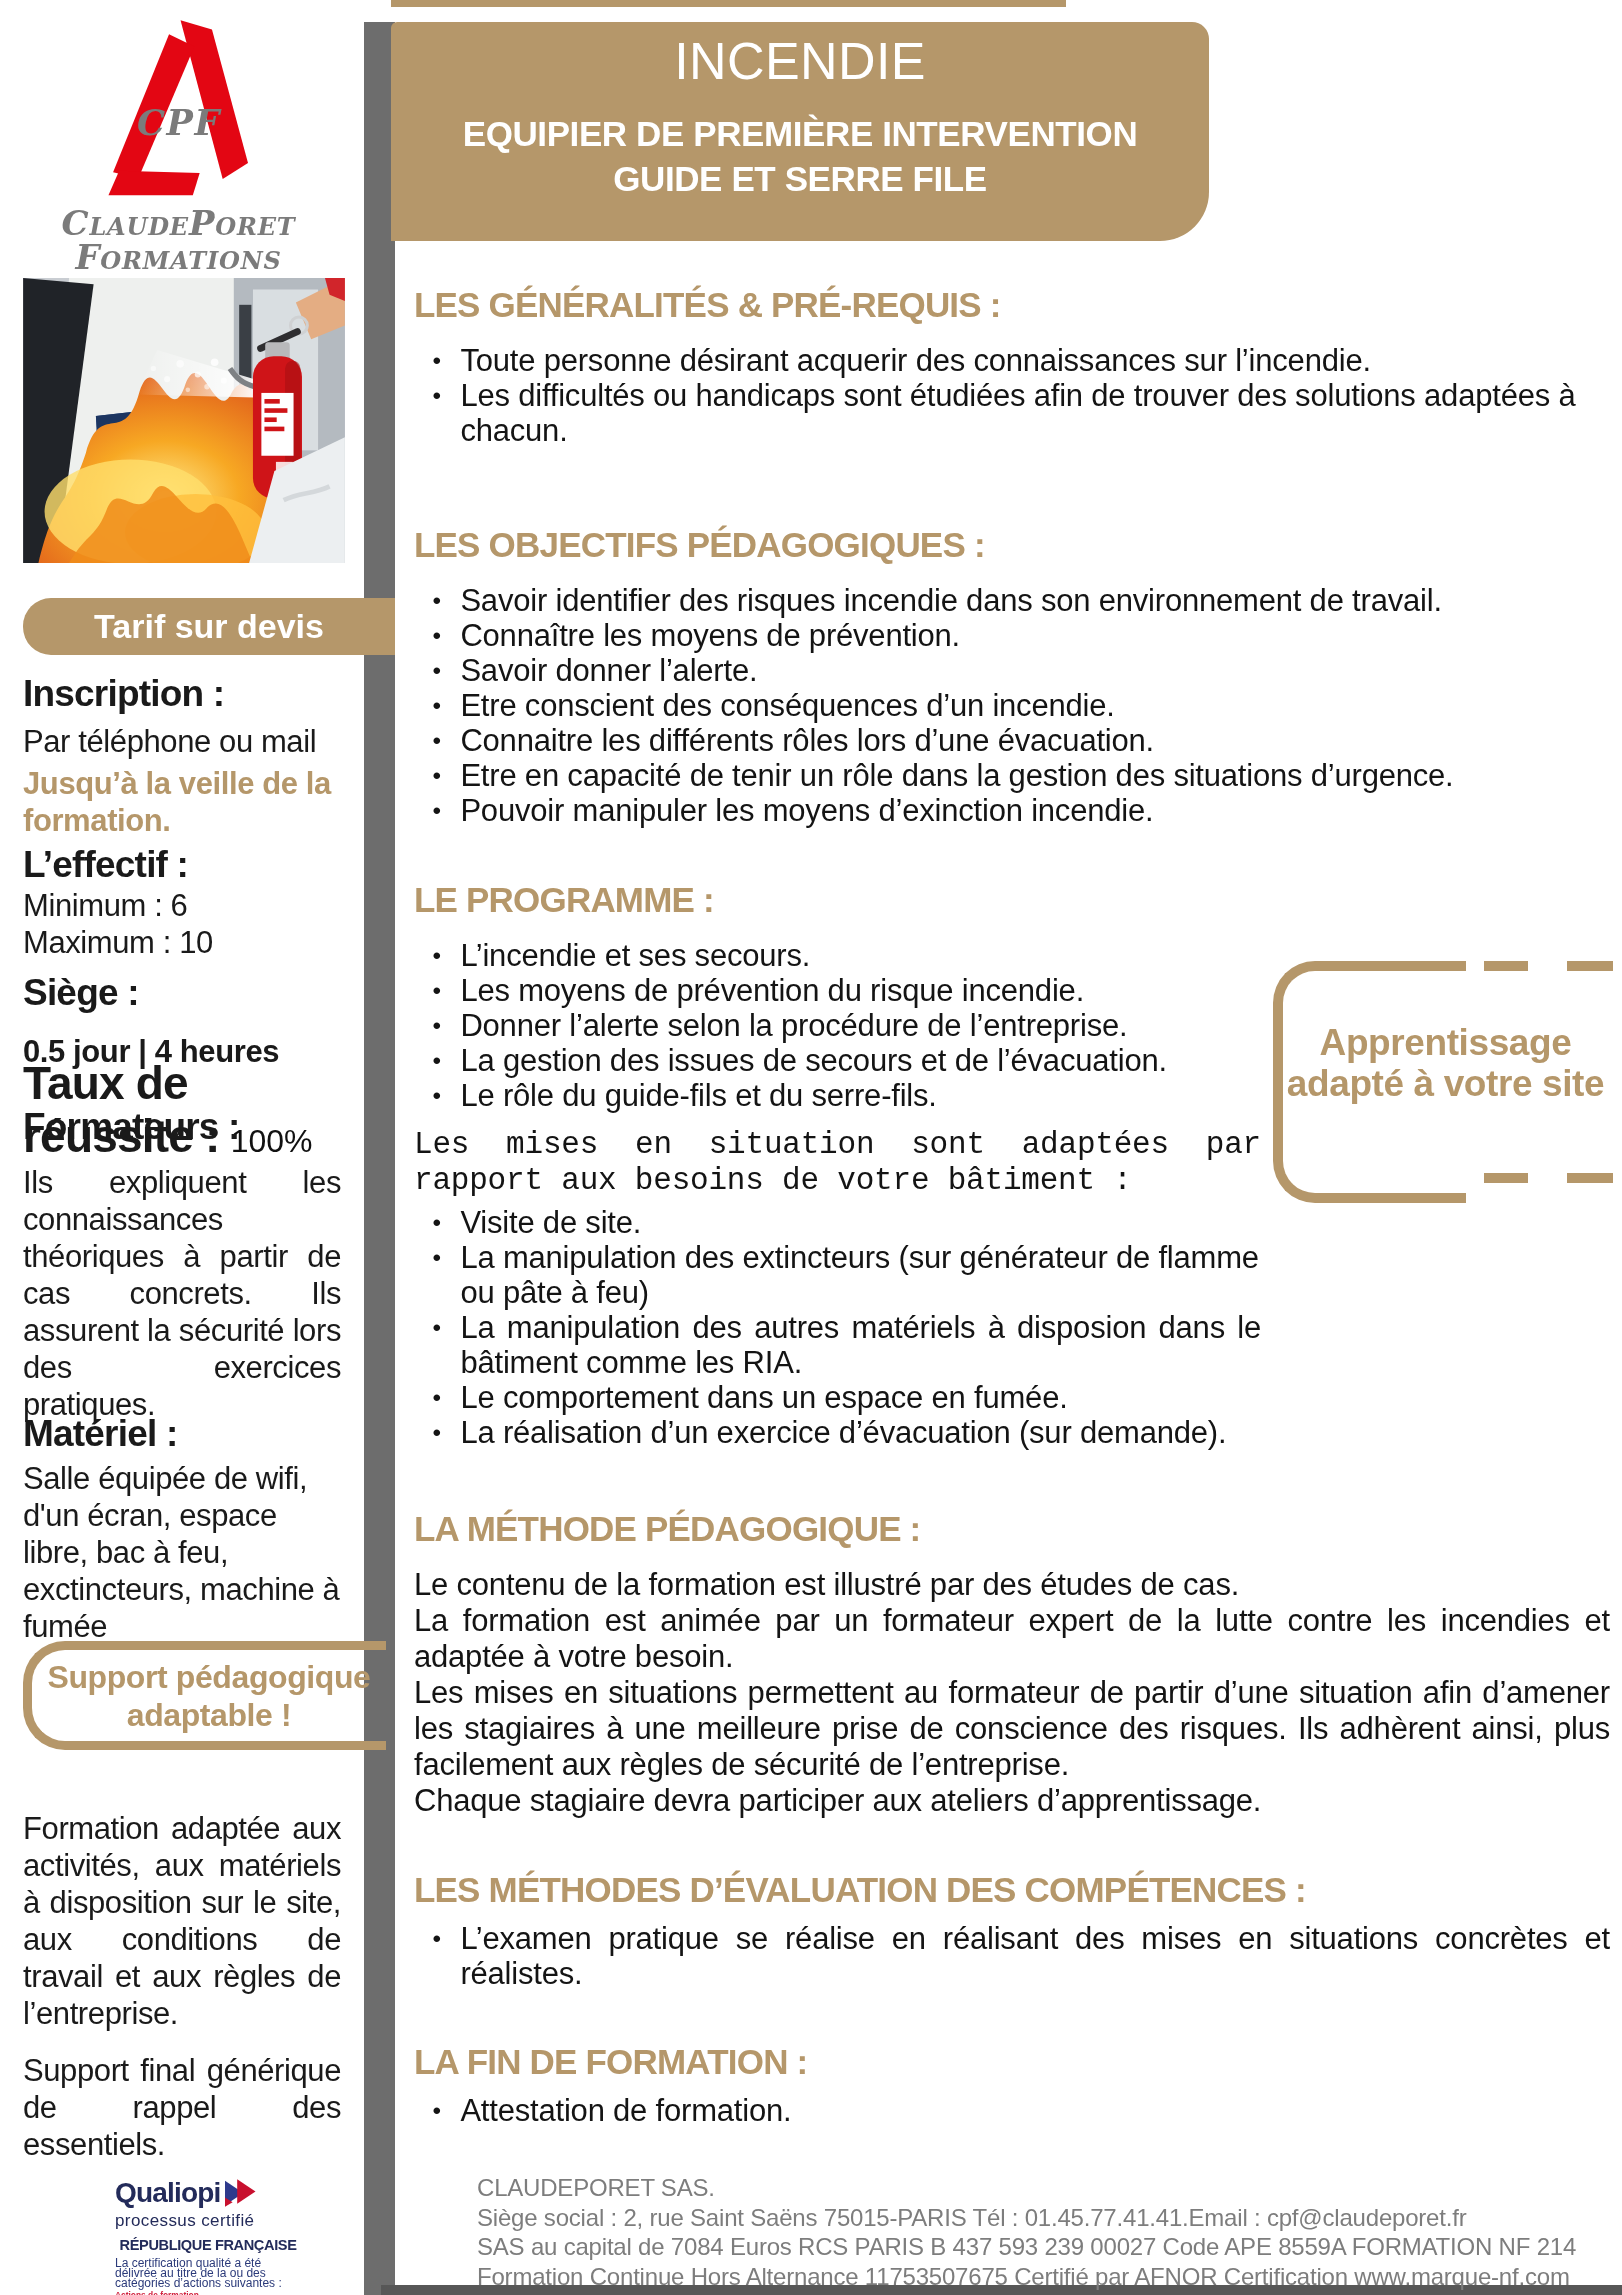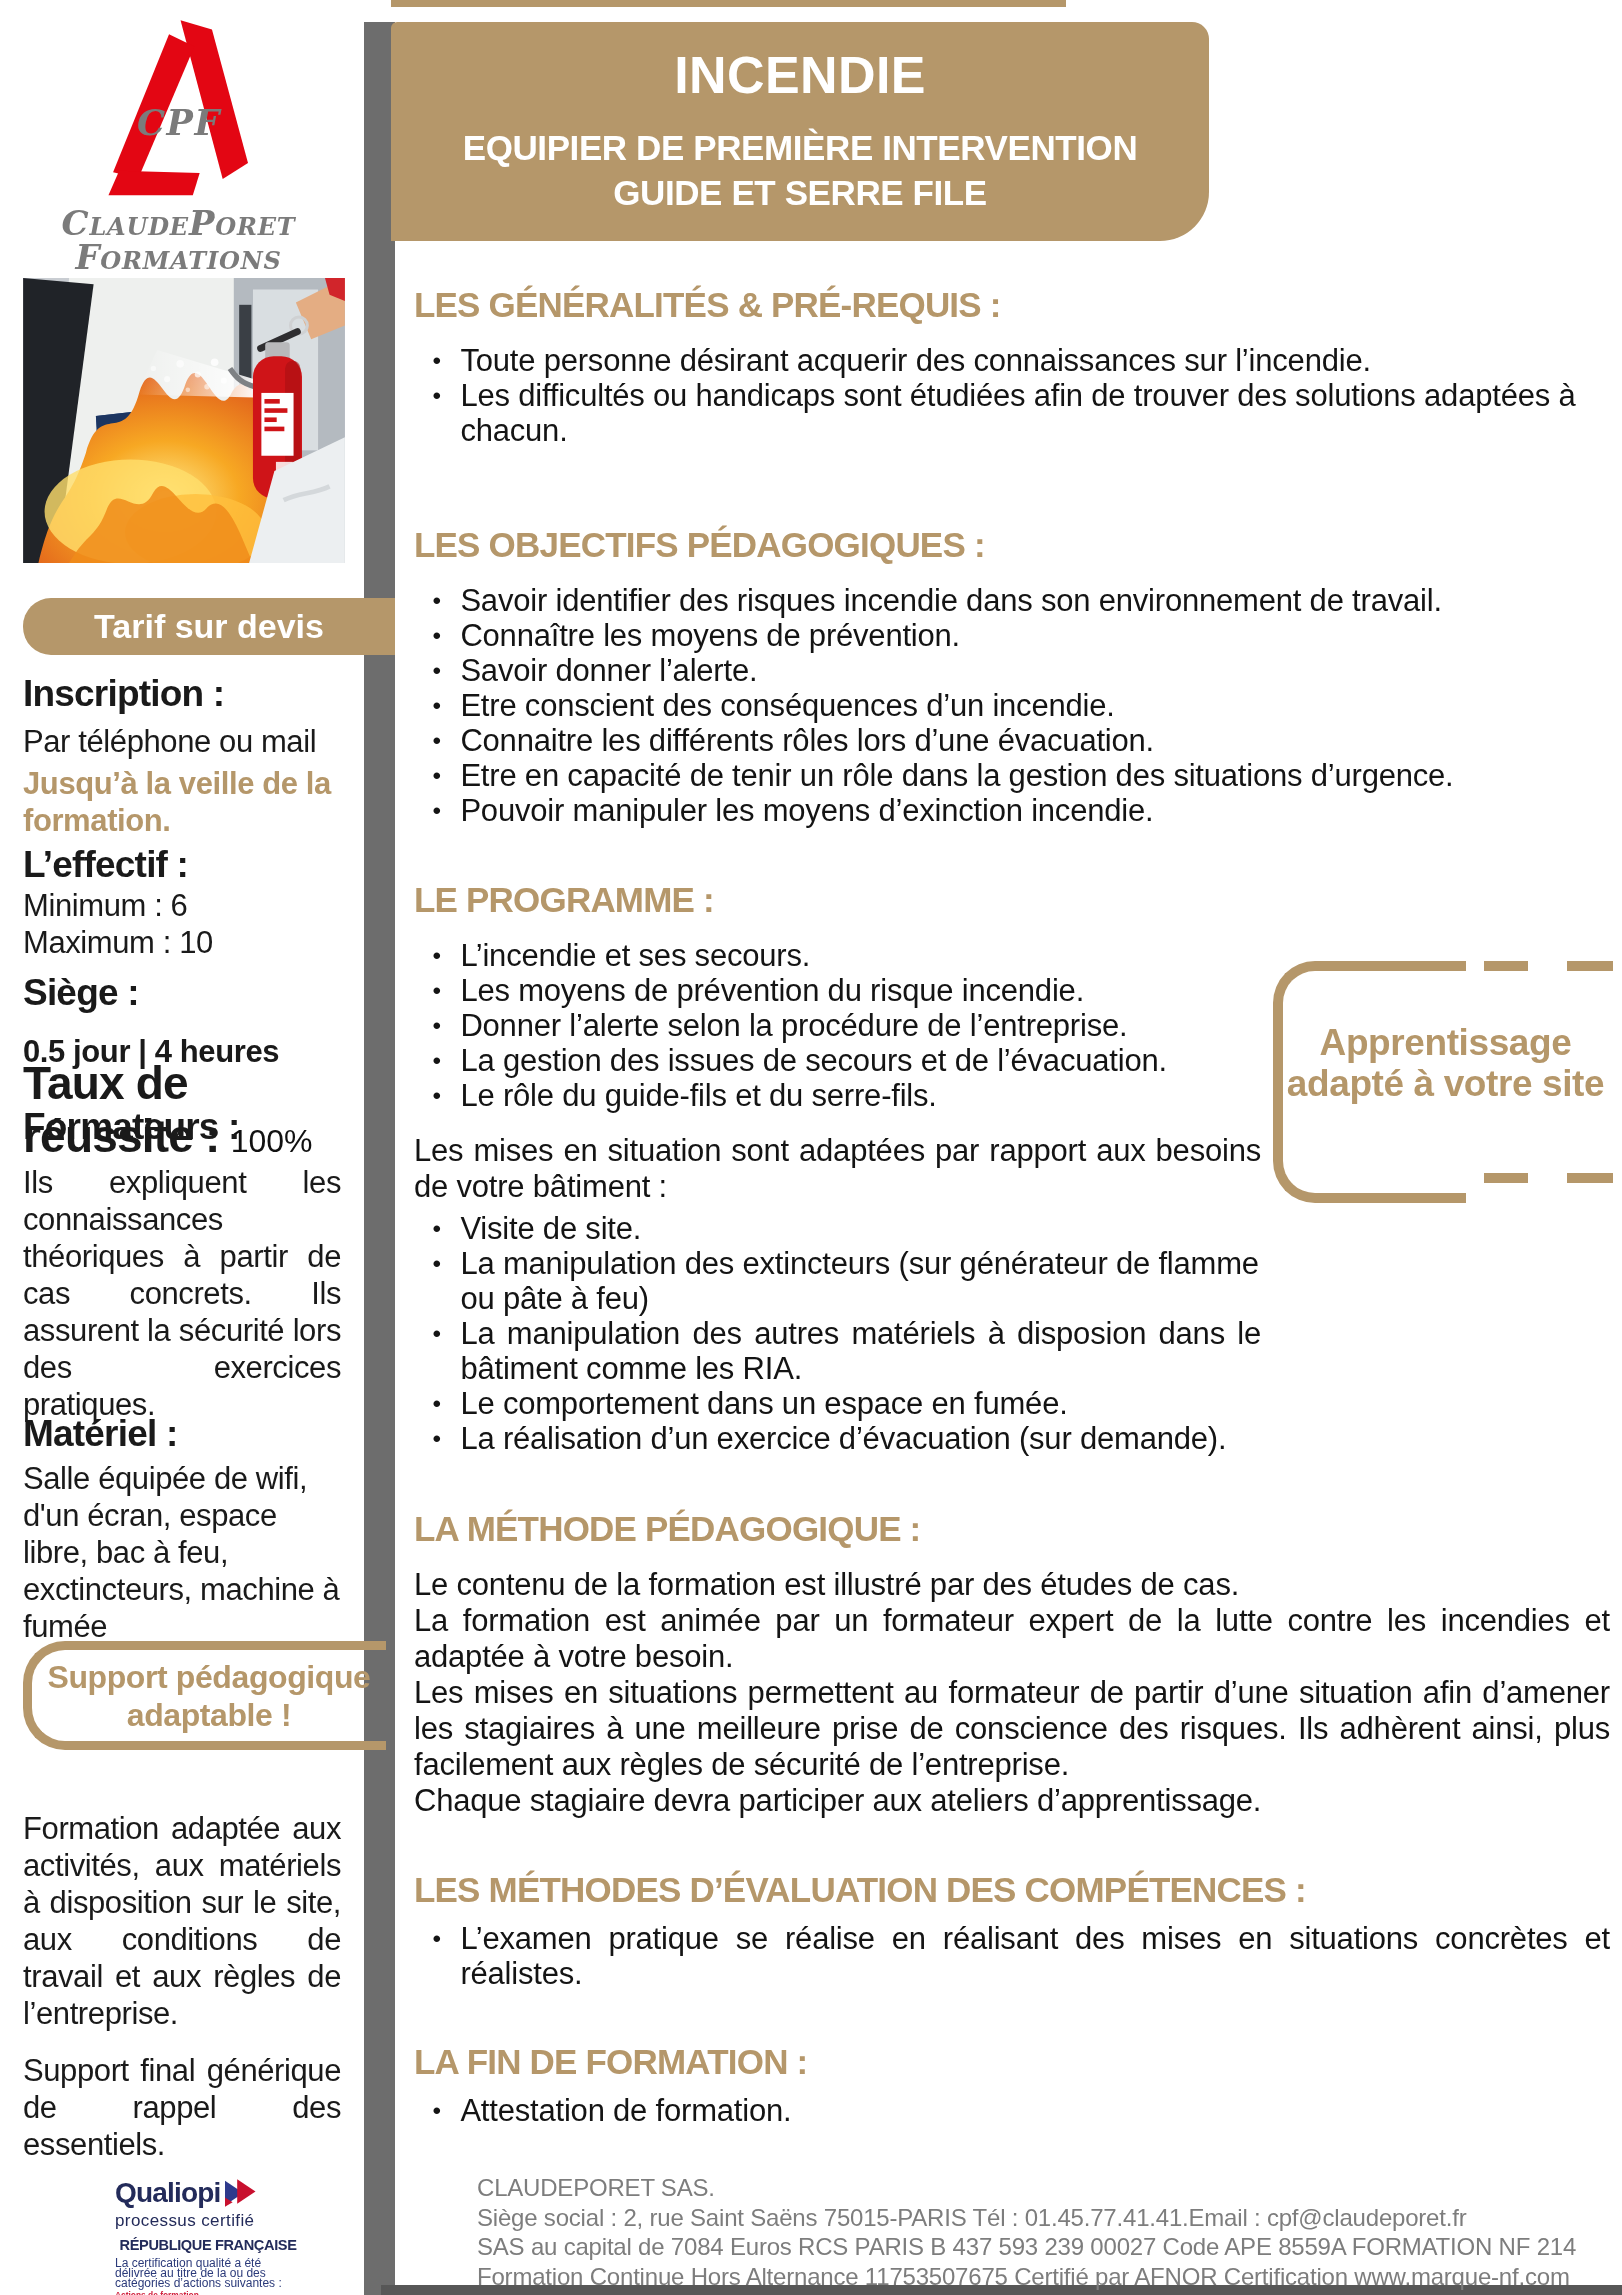--- a/index.html
+++ b/index.html
@@ -42,36 +42,36 @@
   .q-tag { font-size:17px; color:#232B5A; margin-top:1.5px; letter-spacing:0.4px; }
   .q-reprow { display:flex; align-items:center; margin-top:6.1px; }
   .q-rep { font-size:14.6px; font-weight:bold; color:#232B5A; margin-left:4.6px; letter-spacing:-0.4px; white-space:nowrap; }
   .q-note { font-size:12px; color:#2b3a7a; margin-top:5.4px; line-height:10px; }
   .q-action { font-size:8.4px; color:#d01f3c; font-weight:bold; margin-top:2.3px; }
 
   
   .sliver { position:absolute; left:391px; top:0; width:675px; height:7px; background:#B5976A; }
   .banner { position:absolute; left:391px; top:21.5px; width:818px; height:219px; background:#B5976A;
             border-radius:6.1px 17px 49px 0; text-align:center; color:#fff; }
-  .banner-title { padding-top:23px; font-size:52px; font-weight:bold; letter-spacing:0.4px; }
+  .banner-title { padding-top:9px; font-size:52px; font-weight:normal; letter-spacing:0.4px; }
   .banner-sub { margin-top:21.5px; font-size:35px; font-weight:bold; line-height:1.28; letter-spacing:-0.4px; }
 
   
   .sec { position:absolute; left:414px; width:1196px; }
   .sec-h { color:#B5976A; font-weight:bold; font-size:35px; letter-spacing:-0.8px; }
   ul.blist { list-style:none; margin:18.4px 0 0 0; padding:0; }
   li.bl { display:flex; font-size:31px; line-height:35px; color:#141414; letter-spacing:-0.2px; }
   .blt { flex:0 0 28px; padding-left:18.4px; font-size:24.5px; }
   .bltx { flex:1; }
   .just { text-align:justify; }
   .para { font-size:31px; line-height:36px; color:#141414; letter-spacing:-0.2px; margin:0; }
 
   .prog-narrow { width:847px; }
   .sec-programme ul.blist2 { list-style:none; margin:6.1px 0 0 0; padding:0; width:847px; }
-  .sec-programme .intro { margin-top:20px; }
+  .sec-programme .intro { margin-top:14px;font-family:Liberation Mono, monospace; }
 
   
   .callout-frame { position:absolute; left:1273px; top:961px; width:183px; height:222px;
                    border-left:10px solid #B5976A; border-top:10px solid #B5976A; border-bottom:10px solid #B5976A;
                    border-radius:42px 0 0 42px; }
   .callout-dash { position:absolute; height:10px; background:#B5976A; }
   .callout-text { position:absolute; left:1275px; top:1022px; width:341px; text-align:center;
                   color:#B5976A; font-weight:bold; font-size:37px; line-height:41px; letter-spacing:-0.4px; }
 
   

